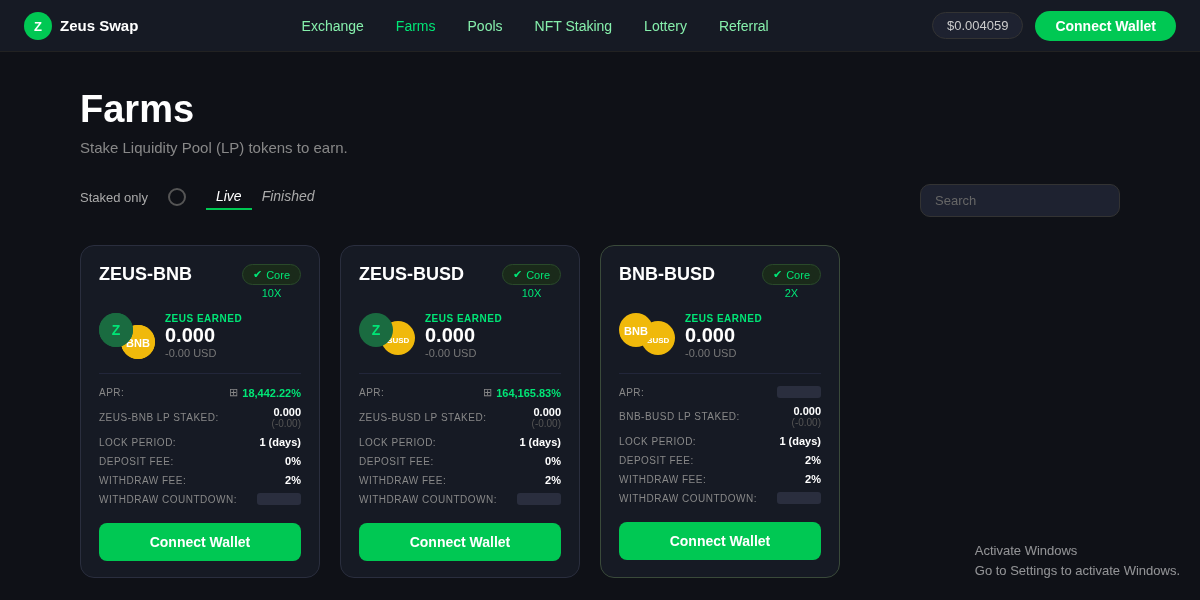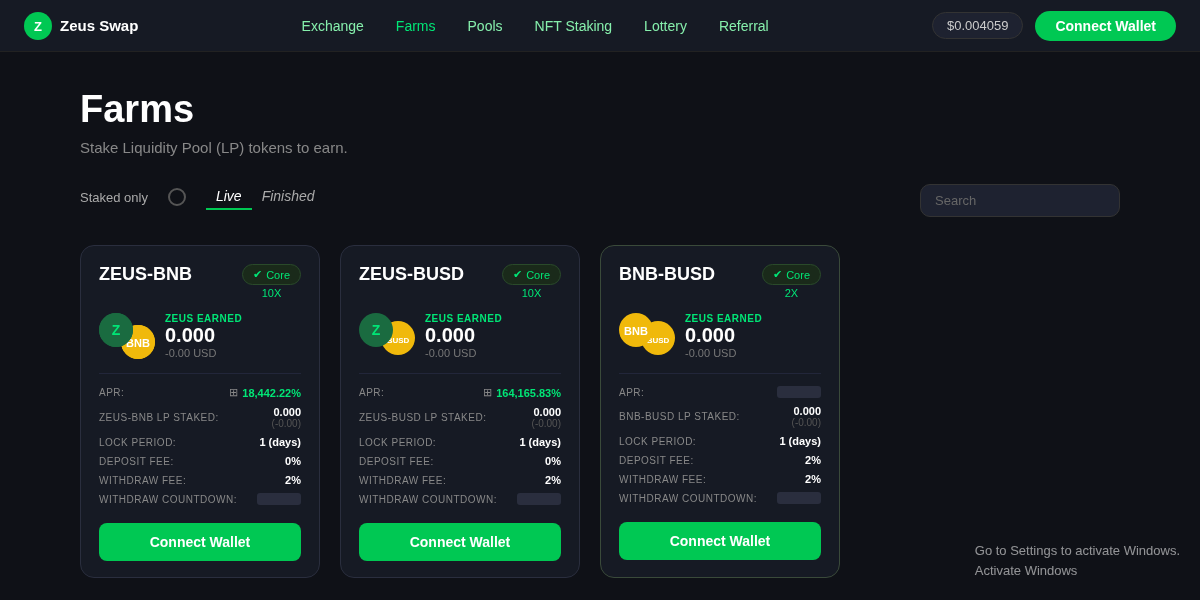--- a/index.html
+++ b/index.html
@@ -586,15 +586,15 @@
         </div>
       </div>
 
       <button class="connect-wallet-btn">Connect Wallet</button>
     </div>
 
   </div>
 </div>
 
 <div class="activate-windows">
+  <div>Activate Windows</div>
   <div>Go to Settings to activate Windows.</div>
-  <div>Activate Windows</div>
 </div>
 
 </body></html>

